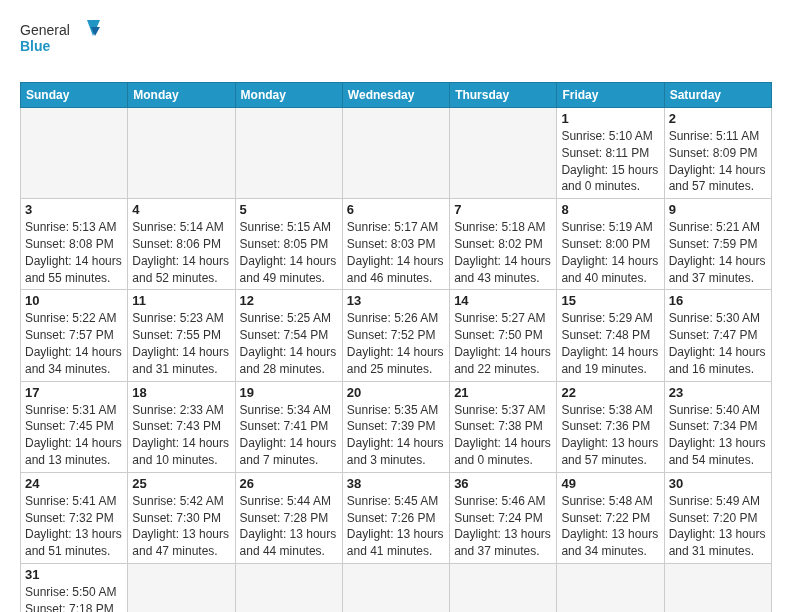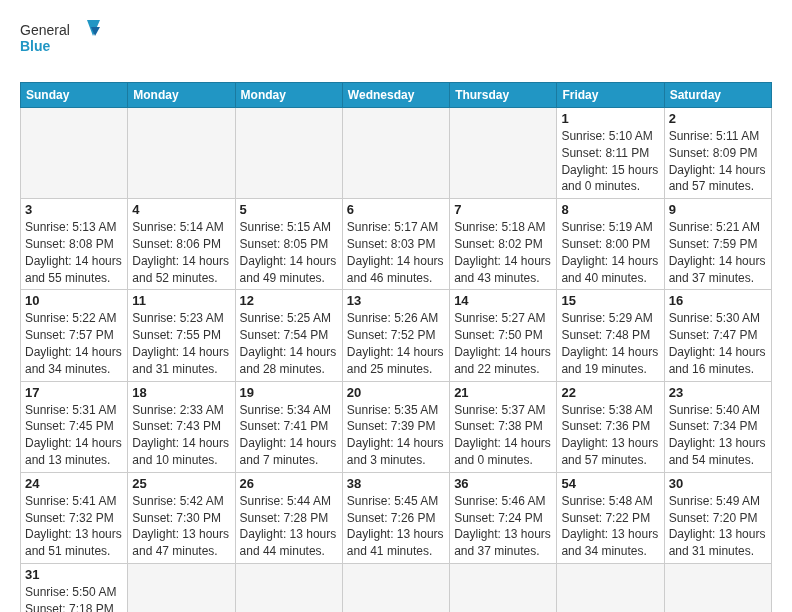--- a/index.html
+++ b/index.html
@@ -285,21 +285,21 @@
 Sunset: 7:26 PM
 Daylight: 13 hours and 41 minutes.</div>
           </td>
           <td>
             <span class="day-num">36</span>
             <div class="day-info">Sunrise: 5:46 AM
 Sunset: 7:24 PM
 Daylight: 13 hours and 37 minutes.</div>
           </td>
           <td>
-            <span class="day-num">54</span>
+            <span class="day-num">49</span>
             <div class="day-info">Sunrise: 5:48 AM
 Sunset: 7:22 PM
 Daylight: 13 hours and 34 minutes.</div>
           </td>
           <td>
             <span class="day-num">30</span>
             <div class="day-info">Sunrise: 5:49 AM
 Sunset: 7:20 PM
 Daylight: 13 hours and 31 minutes.</div>
           </td>

